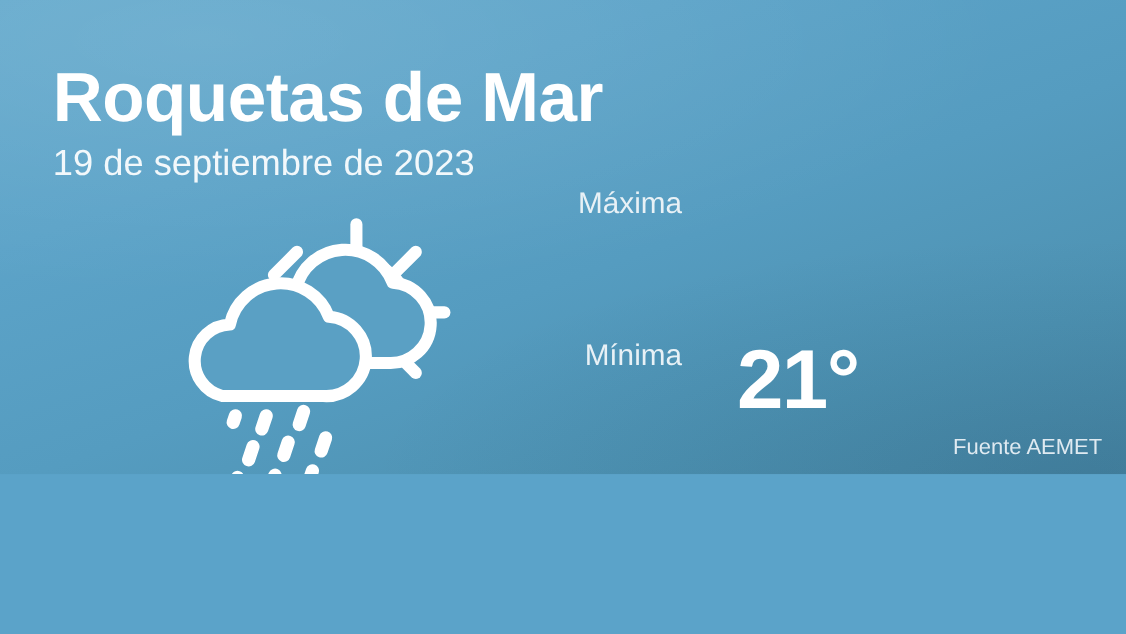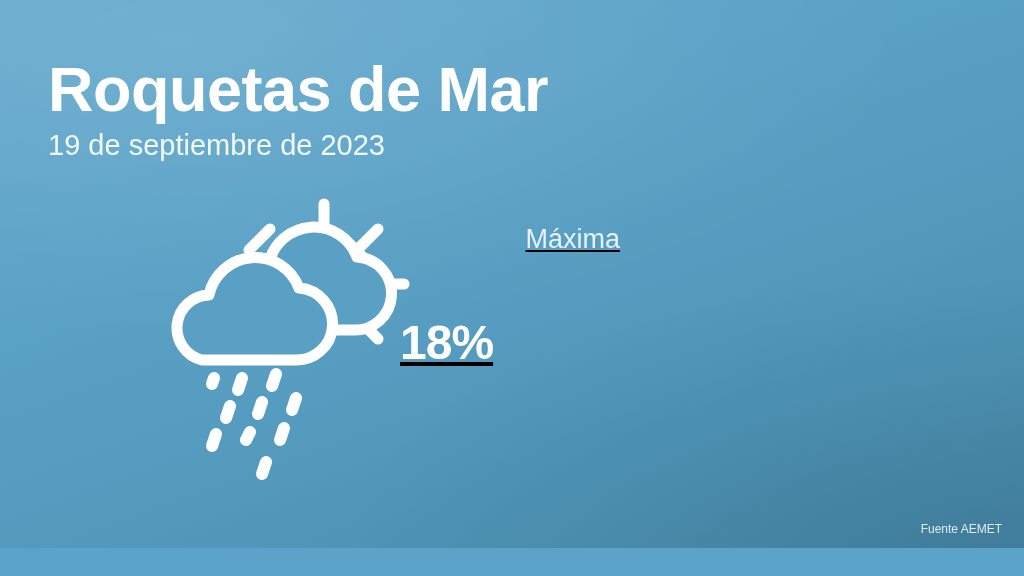--- a/index.html
+++ b/index.html
@@ -10,21 +10,21 @@
     width: 1024px;
     height: 576px;
     overflow: hidden;
     font-family: "Liberation Sans", sans-serif;
     background: #5ba3c9;
   }
 
   #card {
     position: relative;
     width: 1024px;
-    height: 548px;
+    height: 431px;
     background:
       linear-gradient(160deg,
         #63a9cc 0%,
         #5ca3c8 28%,
         #559cc0 55%,
         #4e92b2 80%,
         #4a88a6 100%);
     overflow: hidden;
   }
 
@@ -49,21 +49,21 @@
     font-size: 63px;
     font-weight: bold;
     line-height: 1.0;
     color: #ffffff;
     letter-spacing: -0.5px;
     white-space: nowrap;
   }
   #date {
     margin: 0;
     padding-top: 10px;
-    font-size: 29px;
+    font-size: 33px;
     font-weight: normal;
     line-height: 1.0;
     color: #f2f8fb;
     white-space: nowrap;
   }
 
   
   #icon-wrap {
     position: absolute;
     left: 146px;
@@ -79,23 +79,22 @@
 
   
   #readings {
     position: absolute;
     left: 400px;
     top: 170px;
     width: 580px;
   }
   .reading-row {
     display: flex;
-    align-items: center;
+    align-items: flex-start;
     width: 100%;
-    text-decoration: underline;
   }
   .reading-label {
     width: 270px;
     text-align: right;
     padding-right: 50px;
     box-sizing: border-box;
     color: #e8f1f6;
     font-weight: normal;
     white-space: nowrap;
   }
@@ -116,21 +115,21 @@
 
   #row-prec { height: 70px; }
   #row-prec .reading-label { font-size: 27px; }
   #row-prec .reading-value { font-size: 48px; letter-spacing: -1px; }
 
   
   #source {
     position: absolute;
     right: 22px;
     bottom: 12px;
-    font-size: 12px;
+    font-size: 20px;
     color: #dfeaf1;
     white-space: nowrap;
   }
 </style>
 </head>
 <body>
 
 <div id="card">
 
   <div id="sheen"></div>
@@ -179,20 +178,24 @@
       </g>
     </svg>
   </div>
 
   <div id="readings">
 
     <div class="reading-row" id="row-max">
       <span class="reading-label">Máxima</span>
     </div>
 
+    <div class="reading-row" id="row-min">
+      <span class="reading-label">Mínima</span>
+      <span class="reading-value">21°</span>
+    </div>
 
     <div class="reading-row" id="row-prec">
       <span class="reading-value">18%</span>
     </div>
 
   </div>
 
   <div id="source">Fuente AEMET</div>
 
 </div>

